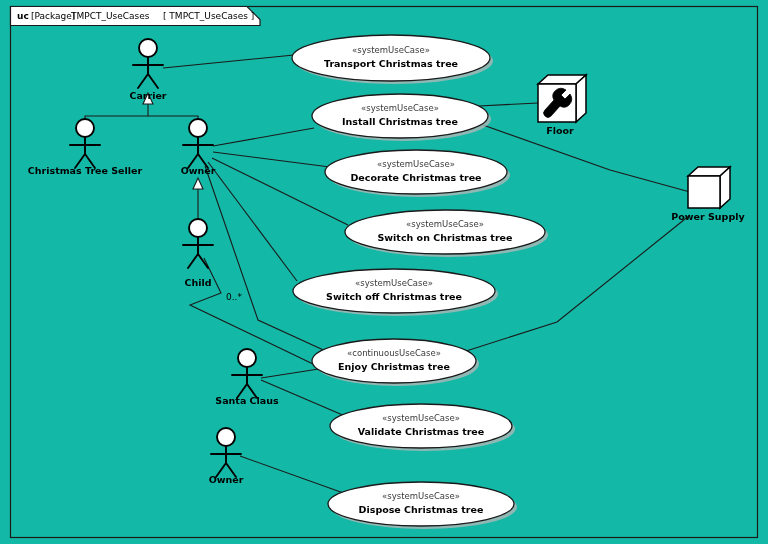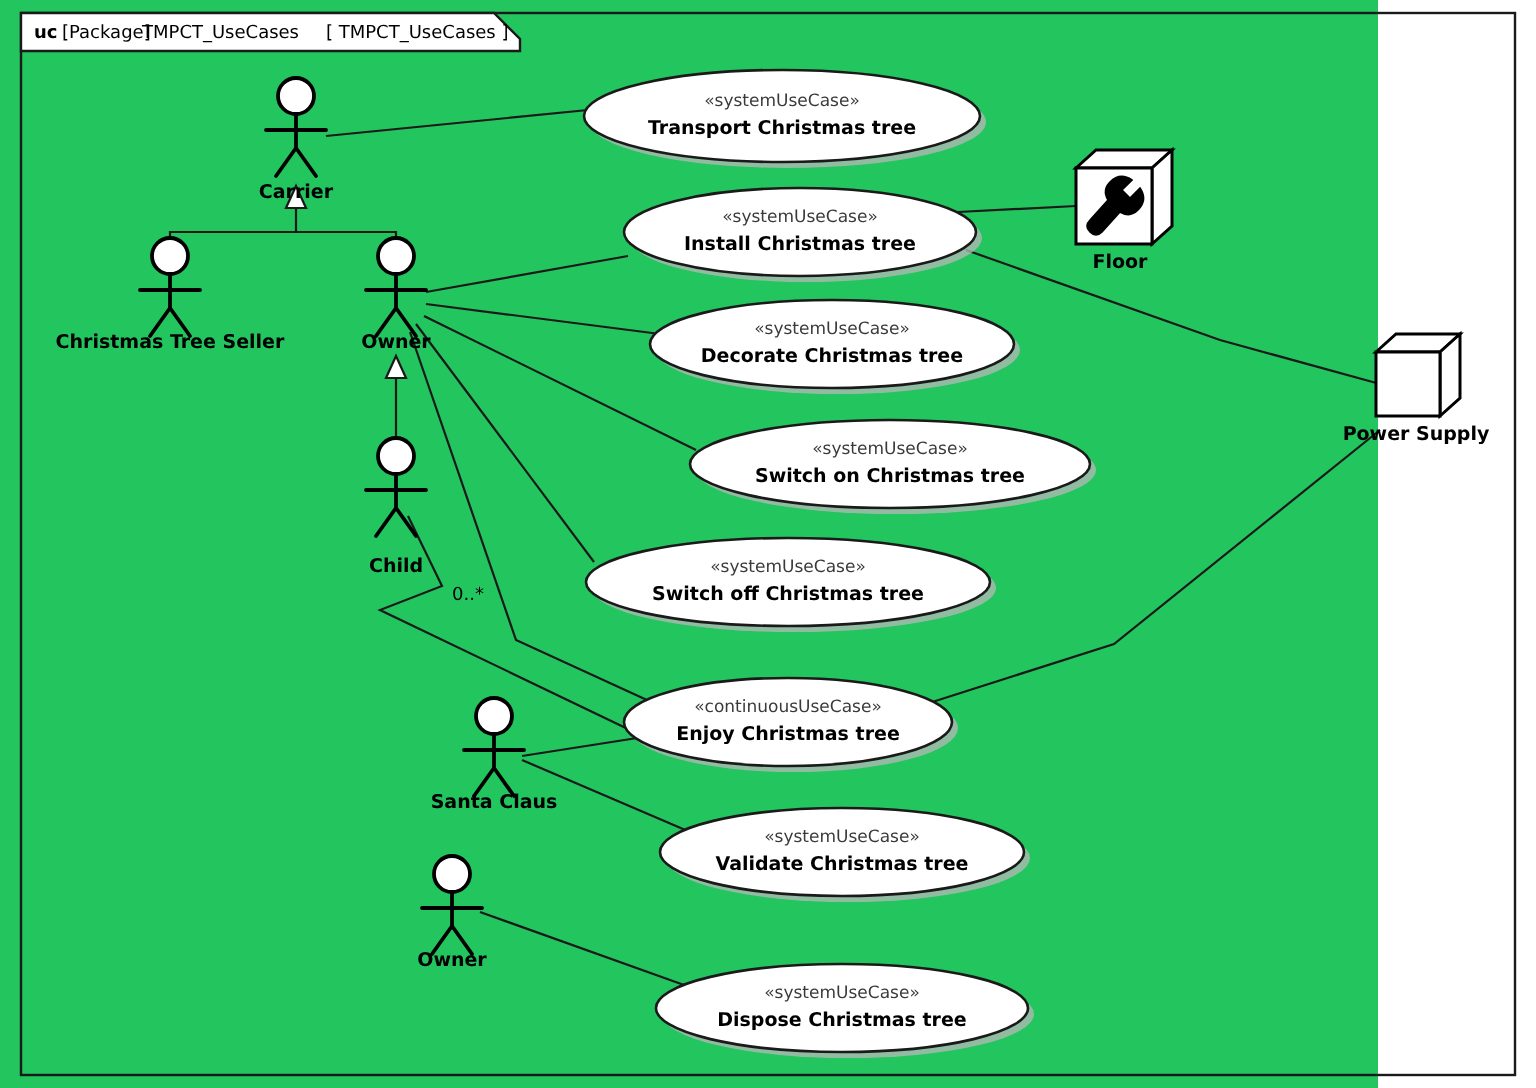--- a/index.html
+++ b/index.html
@@ -8,23 +8,23 @@
     background: #ffffff;
   }
   body {
     width: 768px;
     height: 544px;
     font-family: "DejaVu Sans", sans-serif;
     overflow: hidden;
   }
   #diagram-root {
     position: relative;
-    width: 689px;
+    width: 768px;
     height: 544px;
-    background: #22c55e;
+    background: #14b8a6;
   }
   svg#uml-canvas {
     position: absolute;
     left: 0;
     top: 0;
     width: 768px;
     height: 544px;
     display: block;
   }
   .frame-border {

